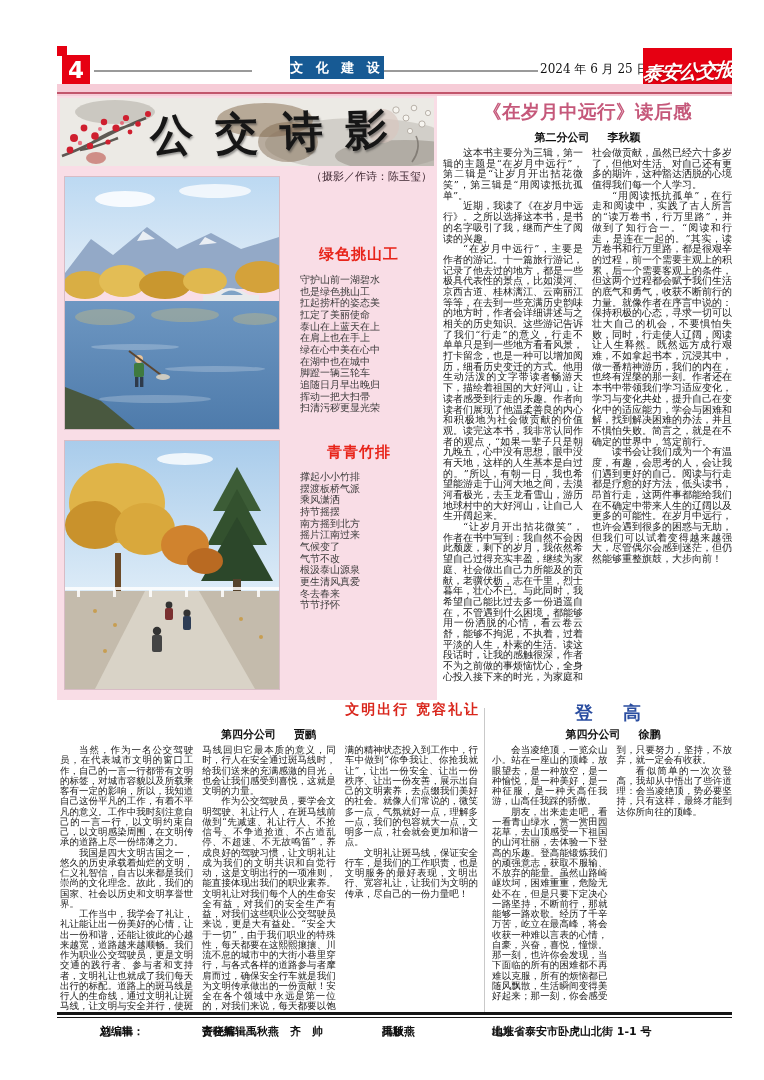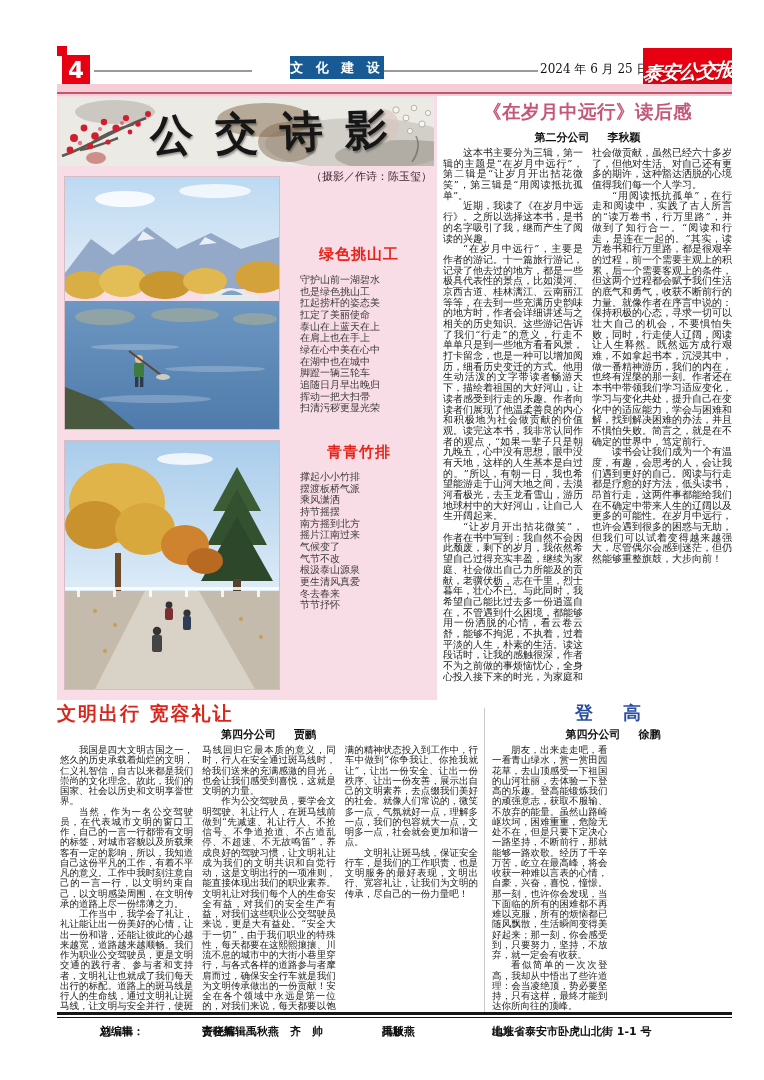--- a/index.html
+++ b/index.html
@@ -53,22 +53,22 @@
   .byline{font-family:"DejaVu Sans","Liberation Sans",sans-serif;font-weight:bold;
     font-size:11px;color:#111;text-align:center;}
   .review-byline{left:443px;top:130px;width:289px;}
   .byline .org{margin-right:14px;}
   .article-body{column-fill:auto;text-align:justify;color:#191919;}
   .article-body p{margin:0;text-indent:2em;text-align:justify;}
   .review-body{left:443px;top:148px;width:289px;height:541px;
     column-count:2;column-gap:9px;font-size:10px;line-height:1.07;}
 
   
-  .civ-title{left:57px;top:701px;width:423px;text-align:left;color:#d9261c;
-    font-size:19px;font-weight:bold;letter-spacing:2px;
+  .civ-title{left:57px;top:701px;width:423px;text-align:right;color:#d9261c;
+    font-size:14px;font-weight:bold;letter-spacing:2px;
     font-family:"DejaVu Sans","Liberation Sans",sans-serif;white-space:nowrap;}
   .civ-byline{left:57px;top:727px;width:423px;}
   .civ-body{left:60px;top:745px;width:418px;height:271px;
     column-count:3;column-gap:9px;font-size:9.5px;line-height:1.08;}
 
   
   .vert-divider{left:484px;top:708px;width:1px;height:306px;background:#c9c9c9;}
   .climb-title{left:490px;top:701px;width:242px;text-align:center;color:#2a4da0;
     font-size:18px;font-weight:bold;letter-spacing:6px;
     font-family:"DejaVu Sans","Liberation Sans",sans-serif;white-space:nowrap;}
@@ -298,34 +298,35 @@
       <p>“用阅读抵抗孤单”，在行走和阅读中，实践了古人所言的“读万卷书，行万里路”，并做到了知行合一。“阅读和行走，是连在一起的。”其实，读万卷书和行万里路，都是很艰辛的过程，前一个需要主观上的积累，后一个需要客观上的条件，但这两个过程都会赋予我们生活的底气和勇气，收获不断前行的力量。就像作者在序言中说的：保持积极的心态，寻求一切可以壮大自己的机会，不要惧怕失败，同时，行走使人辽阔，阅读让人生释然。既然远方成行艰难，不如拿起书本，沉浸其中，做一番精神游历，我们的内在，也终有涅槃的那一刻。作者还在本书中带领我们学习适应变化，学习与变化共处，提升自己在变化中的适应能力，学会与困难和解，找到解决困难的办法，并且不惧怕失败。简言之，就是在不确定的世界中，笃定前行。</p>
       <p>读书会让我们成为一个有温度，有趣，会思考的人，会让我们遇到更好的自己。阅读与行走都是疗愈的好方法，低头读书，昂首行走，这两件事都能给我们在不确定中带来人生的辽阔以及更多的可能性。在岁月中远行，也许会遇到很多的困惑与无助，但我们可以试着变得越来越强大，尽管偶尔会感到迷茫，但仍然能够重整旗鼓，大步向前！</p>
     </div>
 
   <div class="abs civ-title">文明出行 宽容礼让</div>
   <div class="abs byline civ-byline">
     <span class="org">第四分公司</span>
     <span>贾鹂</span>
   </div>
   <div class="abs article-body civ-body">
+      <p>当然，作为一名公交驾驶员，在代表城市文明的窗口工作，自己的一言一行都带有文明的标签，对城市容貌以及所载乘客有一定的影响，所以，我知道自己这份平凡的工作，有着不平凡的意义。工作中我时刻注意自己的一言一行，以文明约束自己，以文明感染周围，在文明传承的道路上尽一份绵薄之力。</p>
       <p>我国是四大文明古国之一，悠久的历史承载着灿烂的文明，仁义礼智信，自古以来都是我们崇尚的文化理念。故此，我们的国家、社会以历史和文明享誉世界。</p>
-      <p>当然，作为一名公交驾驶员，在代表城市文明的窗口工作，自己的一言一行都带有文明的标签，对城市容貌以及所载乘客有一定的影响，所以，我知道自己这份平凡的工作，有着不平凡的意义。工作中我时刻注意自己的一言一行，以文明约束自己，以文明感染周围，在文明传承的道路上尽一份绵薄之力。</p>
       <p>工作当中，我学会了礼让，礼让能让出一份美好的心情，让出一份和谐，还能让彼此的心越来越宽，道路越来越顺畅。我们作为职业公交驾驶员，更是文明交通的践行者、参与者和支持者，文明礼让也就成了我们每天出行的标配。道路上的斑马线是行人的生命线，通过文明礼让斑马线，让文明与安全并行，使斑马线回归它最本质的意义，同时，行人在安全通过斑马线时，给我们送来的充满感激的目光，也会让我们感受到喜悦，这就是文明的力量。</p>
       <p>作为公交驾驶员，要学会文明驾驶、礼让行人，在斑马线前做到“先减速、礼让行人、不抢信号、不争道抢道、不占道乱停、不超速、不无故鸣笛”，养成良好的驾驶习惯，让文明礼让成为我们的文明共识和自觉行动，这是文明出行的一项准则，能直接体现出我们的职业素养。文明礼让对我们每个人的生命安全有益，对我们的安全生产有益，对我们这些职业公交驾驶员来说，更是大有益处。“安全大于一切”，由于我们职业的特殊性，每天都要在这熙熙攘攘、川流不息的城市中的大街小巷里穿行，与各式各样的道路参与者摩肩而过，确保安全行车就是我们为文明传承做出的一份贡献！安全在各个领域中永远是第一位的，对我们来说，每天都要以饱满的精神状态投入到工作中，行车中做到“你争我让、你抢我就让”，让出一份安全、让出一份秩序、让出一份友善，展示出自己的文明素养，去点缀我们美好的社会。就像人们常说的，微笑多一点，气氛就好一点，理解多一点，我们的包容就大一点，文明多一点，社会就会更加和谐一点。</p>
       <p>文明礼让斑马线，保证安全行车，是我们的工作职责，也是文明服务的最好表现，文明出行、宽容礼让，让我们为文明的传承，尽自己的一份力量吧！</p>
     </div>
 
   <div class="abs vert-divider"></div>
   <div class="abs climb-title">登　高</div>
   <div class="abs byline climb-byline">
     <span class="org">第四分公司</span>
     <span>徐鹏</span>
   </div>
   <div class="abs article-body climb-body">
+      <p>会当凌绝顶，一览众山小。站在一座山的顶峰，放眼望去，是一种放空，是一种愉悦，是一种美好，是一种征服，是一种天高任我游，山高任我踩的骄傲。</p>
       <p>朋友，出来走走吧，看一看青山绿水，赏一赏田园花草，去山顶感受一下祖国的山河壮丽，去体验一下登高的乐趣。登高能锻炼我们的顽强意志，获取不服输、不放弃的能量。虽然山路崎岖坎坷，困难重重，危险无处不在，但是只要下定决心一路坚持，不断前行，那就能够一路欢歌。经历了千辛万苦，屹立在最高峰，将会收获一种难以言表的心情，自豪，兴奋，喜悦，憧憬。那一刻，也许你会发现，当下面临的所有的困难都不再难以克服，所有的烦恼都已随风飘散，生活瞬间变得美好起来；那一刻，你会感受到，只要努力，坚持，不放弃，就一定会有收获。</p>
       <p>看似简单的一次次登高，我却从中悟出了些许道理：会当凌绝顶，势必要坚持，只有这样，最终才能到达你所向往的顶峰。</p>
     </div>
 
   <div class="abs foot-rule"></div>
   <div class="abs footer-row">
     <span class="f1">
         <span>总编辑：</span>
         <span>刘　丰</span>
       </span>

